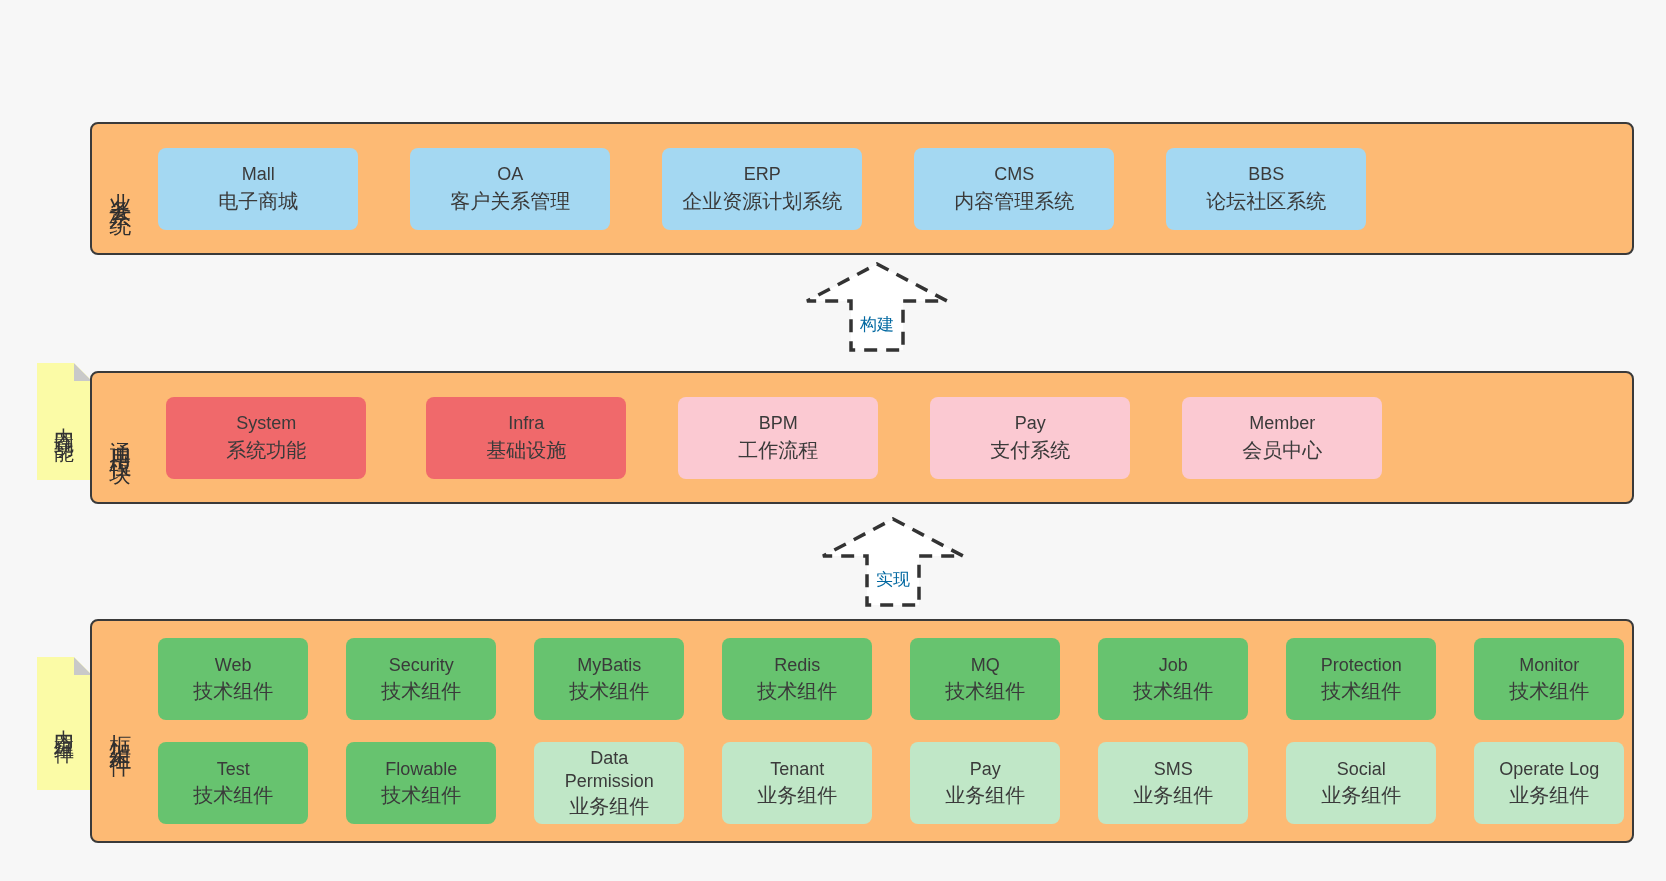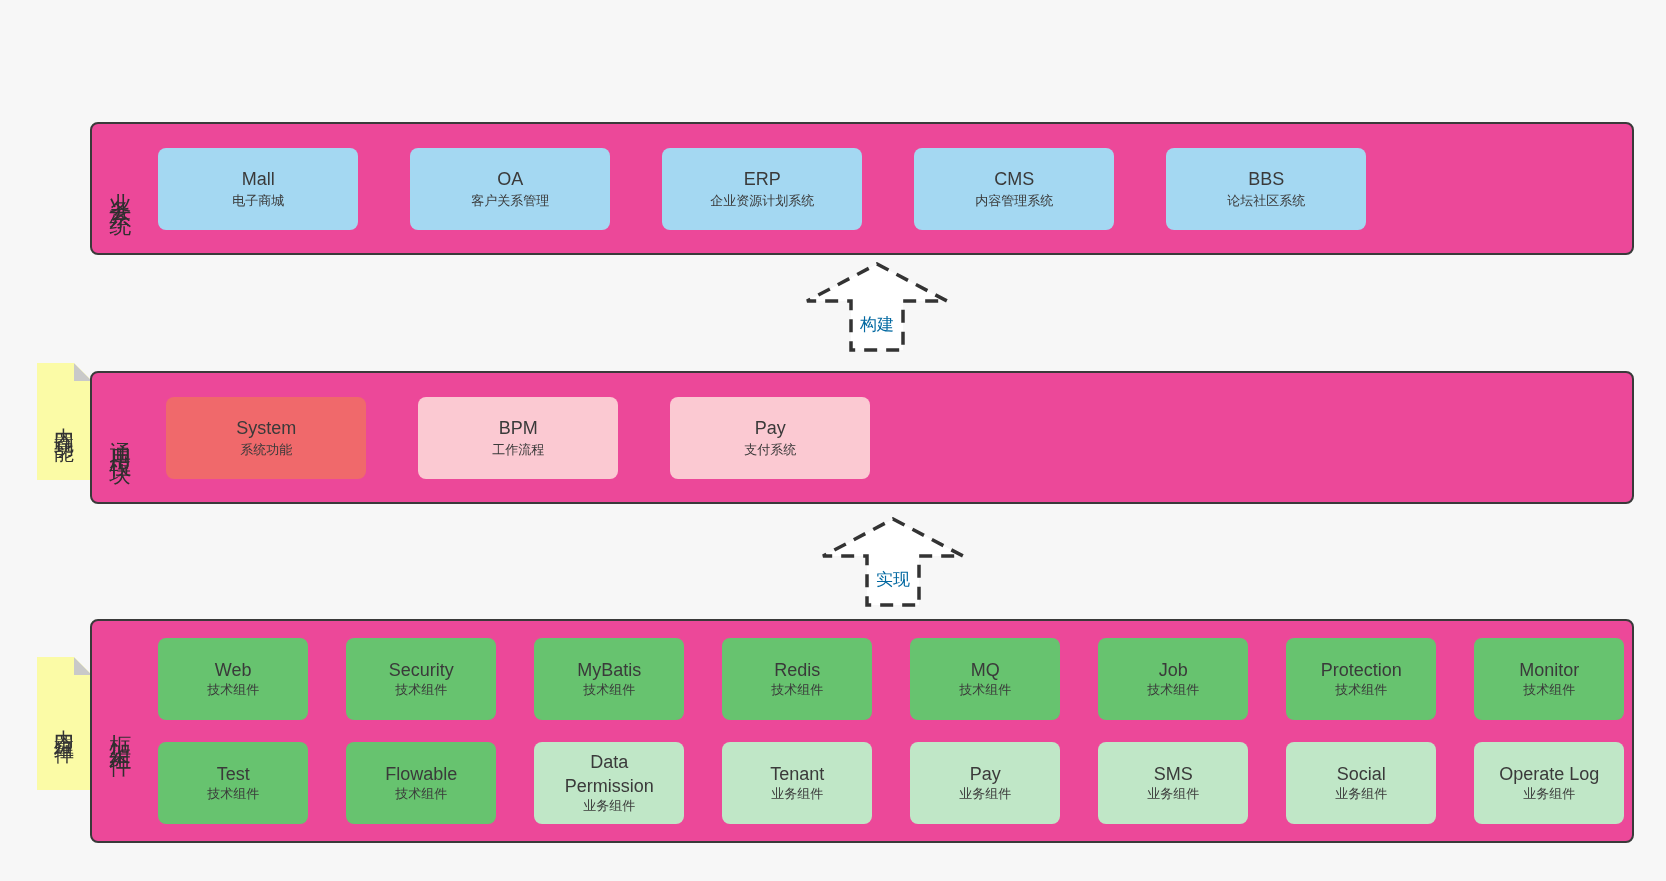--- a/index.html
+++ b/index.html
@@ -7,41 +7,41 @@
   .canvas {
     position:relative; width:1666px; height:881px; overflow:hidden;
     background:#f7f7f7;
     font-family:"Liberation Sans","DejaVu Sans",sans-serif;
     color:#3a3a3a;
   }
 
   
   .panel {
     position:absolute; left:90px; width:1544px;
-    background:#ec4899; border:2px solid #3a3a3a; border-radius:8px;
+    background:#fdba74; border:2px solid #3a3a3a; border-radius:8px;
     display:flex; align-items:center; z-index:1;
   }
   #panel-business  { top:122px; height:133px; }
   #panel-modules   { top:371px; height:133px; }
   #panel-framework { top:619px; height:224px; }
 
   .vlabel {
     writing-mode:vertical-rl; text-orientation:upright;
     font-size:22px; letter-spacing:7px; color:#2f2f2f;
     margin-left:16px; flex:none; line-height:1.1;
   }
 
   .boxes { display:flex; gap:52px; margin-left:26px; flex:none; }
   .box {
     width:200px; height:82px; border-radius:8px;
     display:flex; flex-direction:column; align-items:center; justify-content:center;
     text-align:center; line-height:1.45;
   }
   .box .en { font-size:18px; }
-  .box .zh { font-size:13px; }
+  .box .zh { font-size:20px; }
 
   .grid2 { display:flex; flex-direction:column; gap:22px; margin-left:26px; flex:none; }
   .row8 { display:flex; gap:38px; }
   .row8 .box { width:150px; height:82px; line-height:1.3; }
   .row8 .box .en { max-width:112px; }
 
   
   .blue   { background:#a4d8f2; }
   .red    { background:#f0696b;margin-left:8px; }
   .pink   { background:#fbc9d2; }
@@ -129,27 +129,35 @@
     </div>
   </section>
 
   <section class="panel" id="panel-modules">
     <div class="vlabel">通用模块</div>
     <div class="boxes">
       <div class="box red">
         <div class="en">System</div>
         <div class="zh">系统功能</div>
       </div>
+      <div class="box red">
+        <div class="en">Infra</div>
+        <div class="zh">基础设施</div>
+      </div>
       <div class="box pink">
         <div class="en">BPM</div>
         <div class="zh">工作流程</div>
       </div>
       <div class="box pink">
         <div class="en">Pay</div>
         <div class="zh">支付系统</div>
+      </div>
+      <div class="box pink">
+        <div class="en">Member</div>
+        <div class="zh">会员中心</div>
       </div>
     </div>
   </section>
 
   <section class="panel" id="panel-framework">
     <div class="vlabel">框架组件</div>
     <div class="grid2">
       <div class="row8">
         <div class="box green">
           <div class="en">Web</div>

